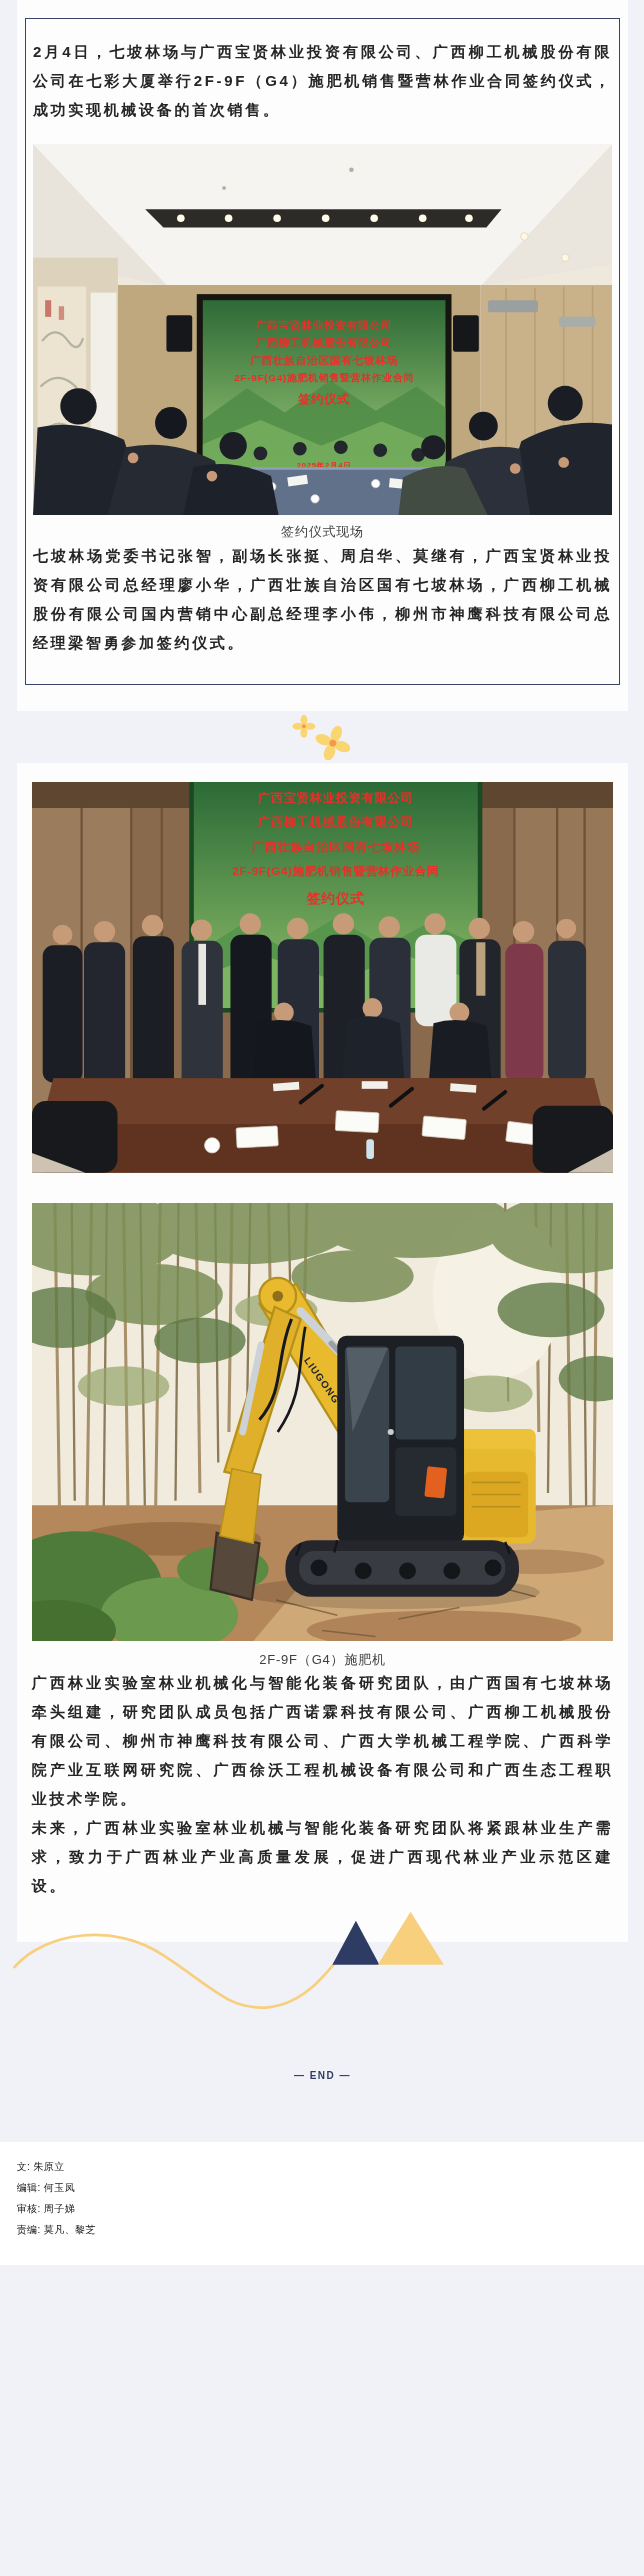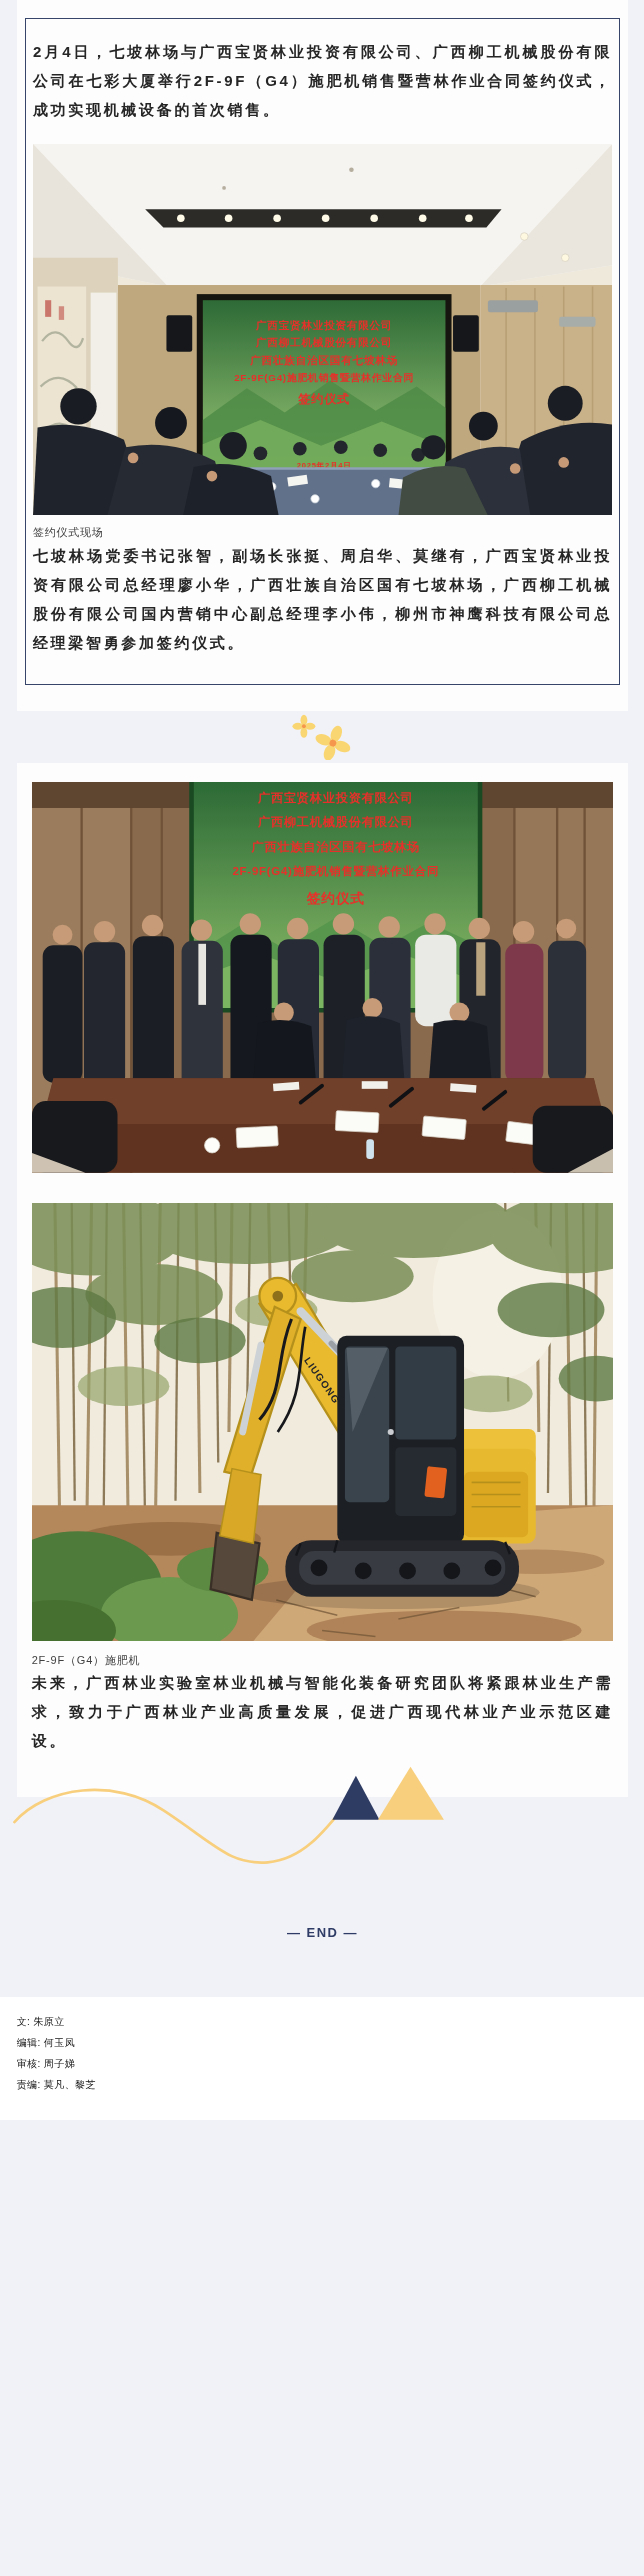--- a/index.html
+++ b/index.html
@@ -25,21 +25,22 @@
     color:#262626;
     font-weight:600;
     margin:0;
   }
   .box1 p.first{margin-top:4.6px;}
   .photo{display:block;width:100%;height:auto;}
   .photo-wrap{margin-top:20px;line-height:0;}
   .card2 .photo-wrap-top{margin-top:0;}
   .photo3-wrap{margin-top:30px;}
   .caption{
-    font-size:11px;
+    text-align:center;
+    font-size:13px;
     line-height:16.7px;
     color:#3f3f3f;
     letter-spacing:0.8px;
     margin:9px 0 0;
   }
   .caption3{margin-top:10.6px;}
   .p2{margin-top:20px;}
   .p3{margin-top:13.7px;}
   .p4{margin-top:15px;}
   .p5{margin-top:27px;}
@@ -55,21 +56,21 @@
   .decor-svg{
     position:absolute;
     top:-47px;left:0;
     width:645px;height:129px;
     pointer-events:none;
   }
   .end-label{
     position:absolute;
     top:128px;left:0;width:100%;
     text-align:center;
-    font-size:13px;
+    font-size:10px;
     font-weight:bold;
     letter-spacing:1.5px;
     color:#2f3d66;
   }
   .credits{
     background:#ffffff;
     padding:13.7px 0 3px 16.7px;
     height:106px;
   }
   .credits div{
@@ -463,20 +464,21 @@
               <line x1="352" y1="446" x2="346" y2="462"></line>
               <line x1="400" y1="442" x2="396" y2="458"></line>
               <line x1="620" y1="444" x2="626" y2="460"></line>
             </g>
         </g>
       </g>
     </svg>
   </div>
   <div class="caption caption3">2F-9F（G4）施肥机</div>
 
+  <p class="body p5">广西林业实验室林业机械化与智能化装备研究团队，由广西国有七坡林场牵头组建，研究团队成员包括广西诺霖科技有限公司、广西柳工机械股份有限公司、柳州市神鹰科技有限公司、广西大学机械工程学院、广西科学院产业互联网研究院、广西徐沃工程机械设备有限公司和广西生态工程职业技术学院。</p>
   <p class="body p6">未来，广西林业实验室林业机械与智能化装备研究团队将紧跟林业生产需求，致力于广西林业产业高质量发展，促进广西现代林业产业示范区建设。</p>
 </div>
 
 <div class="endzone">
   <svg class="decor-svg" viewBox="0 0 848 170">
     <path d="M 18 95 C 60 48 150 36 215 80 C 282 124 302 152 352 148 C 402 144 432 100 466 58" fill="none" stroke="#f8cf7d" stroke-width="3.5" stroke-linecap="round"></path>
     <polygon points="437,92 468,34 499,92" fill="#2e3b63"></polygon>
     <polygon points="497,92 540,22 584,92" fill="#f8cf7d"></polygon>
   </svg>
   <div class="end-label">— END —</div>

